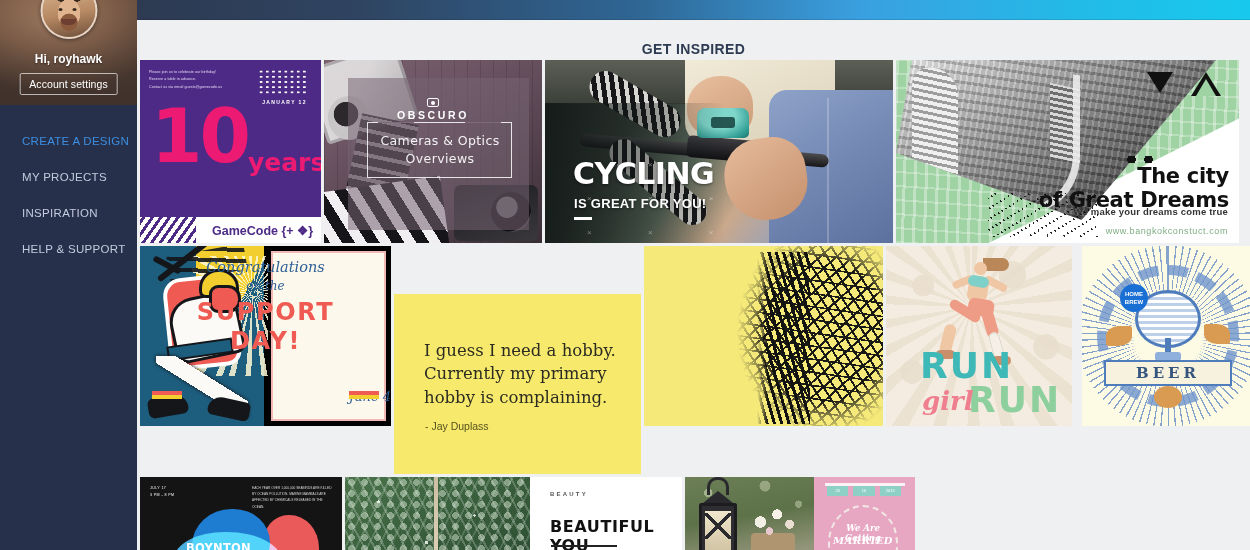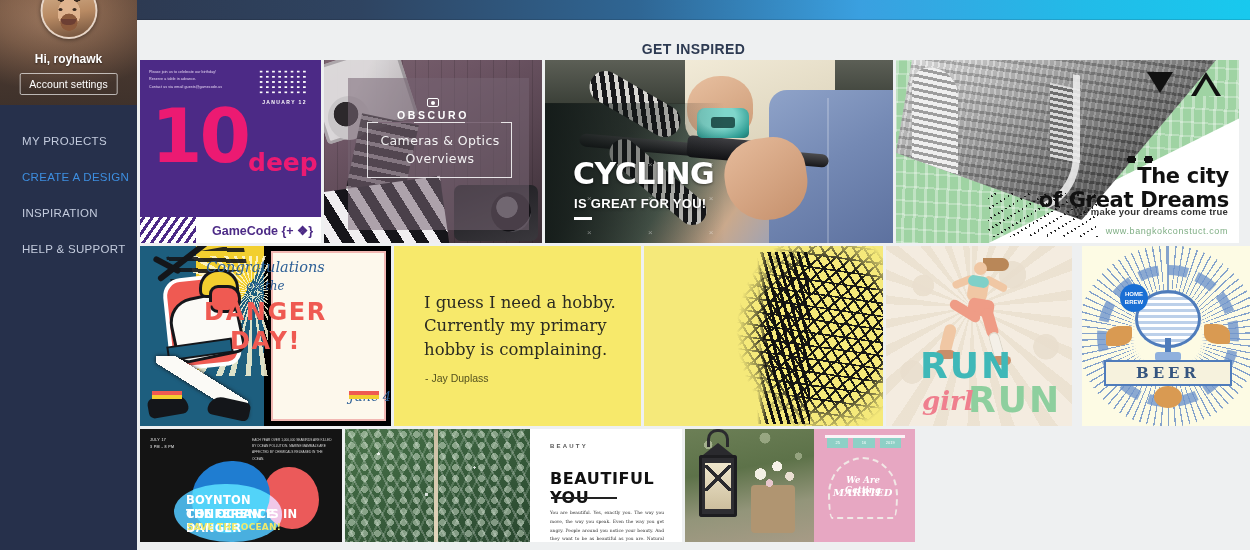--- a/index.html
+++ b/index.html
@@ -286,21 +286,21 @@
   .mi-big{ position:absolute; left:0; right:0; top:52px; text-align:center; color:#ef5a52;
     font-size:24px; font-weight:bold; letter-spacing:1.6px; line-height:1.2; font-family:"DejaVu Sans", sans-serif;}
   .mi-date{ position:absolute; left:0; right:0; bottom:22px; text-align:right; color:#2c5f96;
     font-size:13px; font-family:"DejaVu Serif", serif; font-style:italic;}
   .mi-bar-l{ position:absolute; left:12px; bottom:27px; width:30px; height:8px;
     background:linear-gradient(180deg,#ef5a52 50%, #f2cf2f 50%);}
   .mi-bar-r{ position:absolute; right:12px; bottom:27px; width:30px; height:8px;
     background:linear-gradient(180deg,#ef5a52 50%, #f2cf2f 50%);}
 
   
-  .c-quote{ width:247px; background:#f7e96b; }
+  .c-quote{ width:247px; background:#f7e96b;margin-top:48px; }
   .q-text{ position:absolute; left:30px; top:45px; right:16px; color:#2b2b22;
     font-size:16.5px; line-height:1.42; font-family:"DejaVu Serif", serif;}
   .q-author{ position:absolute; left:31px; top:126px; color:#55521f; font-size:10.5px;}
 
   
   .c-scribble{ width:239px; background:#f5e97a; }
   .sc-ink{ position:absolute; left:84px; top:-14px; width:186px; height:208px;
     background-image:
       repeating-linear-gradient(58deg, #191916 0 2px, transparent 2px 9px),
       repeating-linear-gradient(-42deg, #191916 0 2px, transparent 2px 11px),
@@ -502,42 +502,42 @@
 
   <aside id="sidebar">
     <div class="profile-head">
       <div class="avatar-wrap">
         <div class="avatar-face"></div>
       </div>
       <div class="greeting">Hi, royhawk</div>
       <button class="acct-btn">Account settings</button>
     </div>
     <nav class="nav">
+      <a class="nav-item active" href="#">CREATE A DESIGN</a>
       <a class="nav-item" href="#">MY PROJECTS</a>
-      <a class="nav-item active" href="#">CREATE A DESIGN</a>
       <a class="nav-item" href="#">INSPIRATION</a>
       <a class="nav-item" href="#">HELP &amp; SUPPORT</a>
     </nav>
   </aside>
 
   <main id="main">
     <div class="topbar"></div>
     <h1 class="page-title">GET INSPIRED</h1>
 
     <div class="grid-row r1">
 
       <div class="card c-gamecode">
         <div class="gc-top"></div>
         <div class="gc-lines" style="white-space:pre-line">Please join us to celebrate our birthday!
 Reserve a table in advance.
 Contact us via email guests@gamecode.us</div>
         <div class="gc-dots"></div>
         <div class="gc-date">JANUARY 12</div>
         <div class="gc-10">10</div>
-        <div class="gc-years">deep</div>
+        <div class="gc-years">years</div>
         <div class="gc-foot"></div>
         <div class="gc-stripes"></div>
         <div class="gc-brand">GameCode {+ ❖}</div>
       </div>
 
       <div class="card c-obscuro">
         <div class="ob-obj1"></div>
         <div class="ob-obj1b"></div>
         <div class="ob-film"></div>
         <div class="ob-clap"></div>
@@ -601,21 +601,21 @@
         <div class="mi-torso"></div>
         <div class="mi-belt"></div>
         <div class="mi-helmet"></div>
         <div class="mi-face"></div>
         <div class="mi-legs"></div>
         <div class="mi-boot1"></div>
         <div class="mi-boot2"></div>
         <div class="mi-card"></div>
         <div class="mi-congrats">Congratulations</div>
         <div class="mi-onthe">on the</div>
-        <div class="mi-big" style="white-space:pre-line">DANGER
+        <div class="mi-big" style="white-space:pre-line">SUPPORT
 DAY!</div>
         <div class="mi-bar-l"></div>
         <div class="mi-date">June 4</div>
         <div class="mi-bar-r"></div>
       </div>
 
       <div class="card c-quote">
         <div class="q-text">I guess I need a hobby. Currently my primary hobby is complaining.</div>
         <div class="q-author">- Jay Duplass</div>
       </div>

